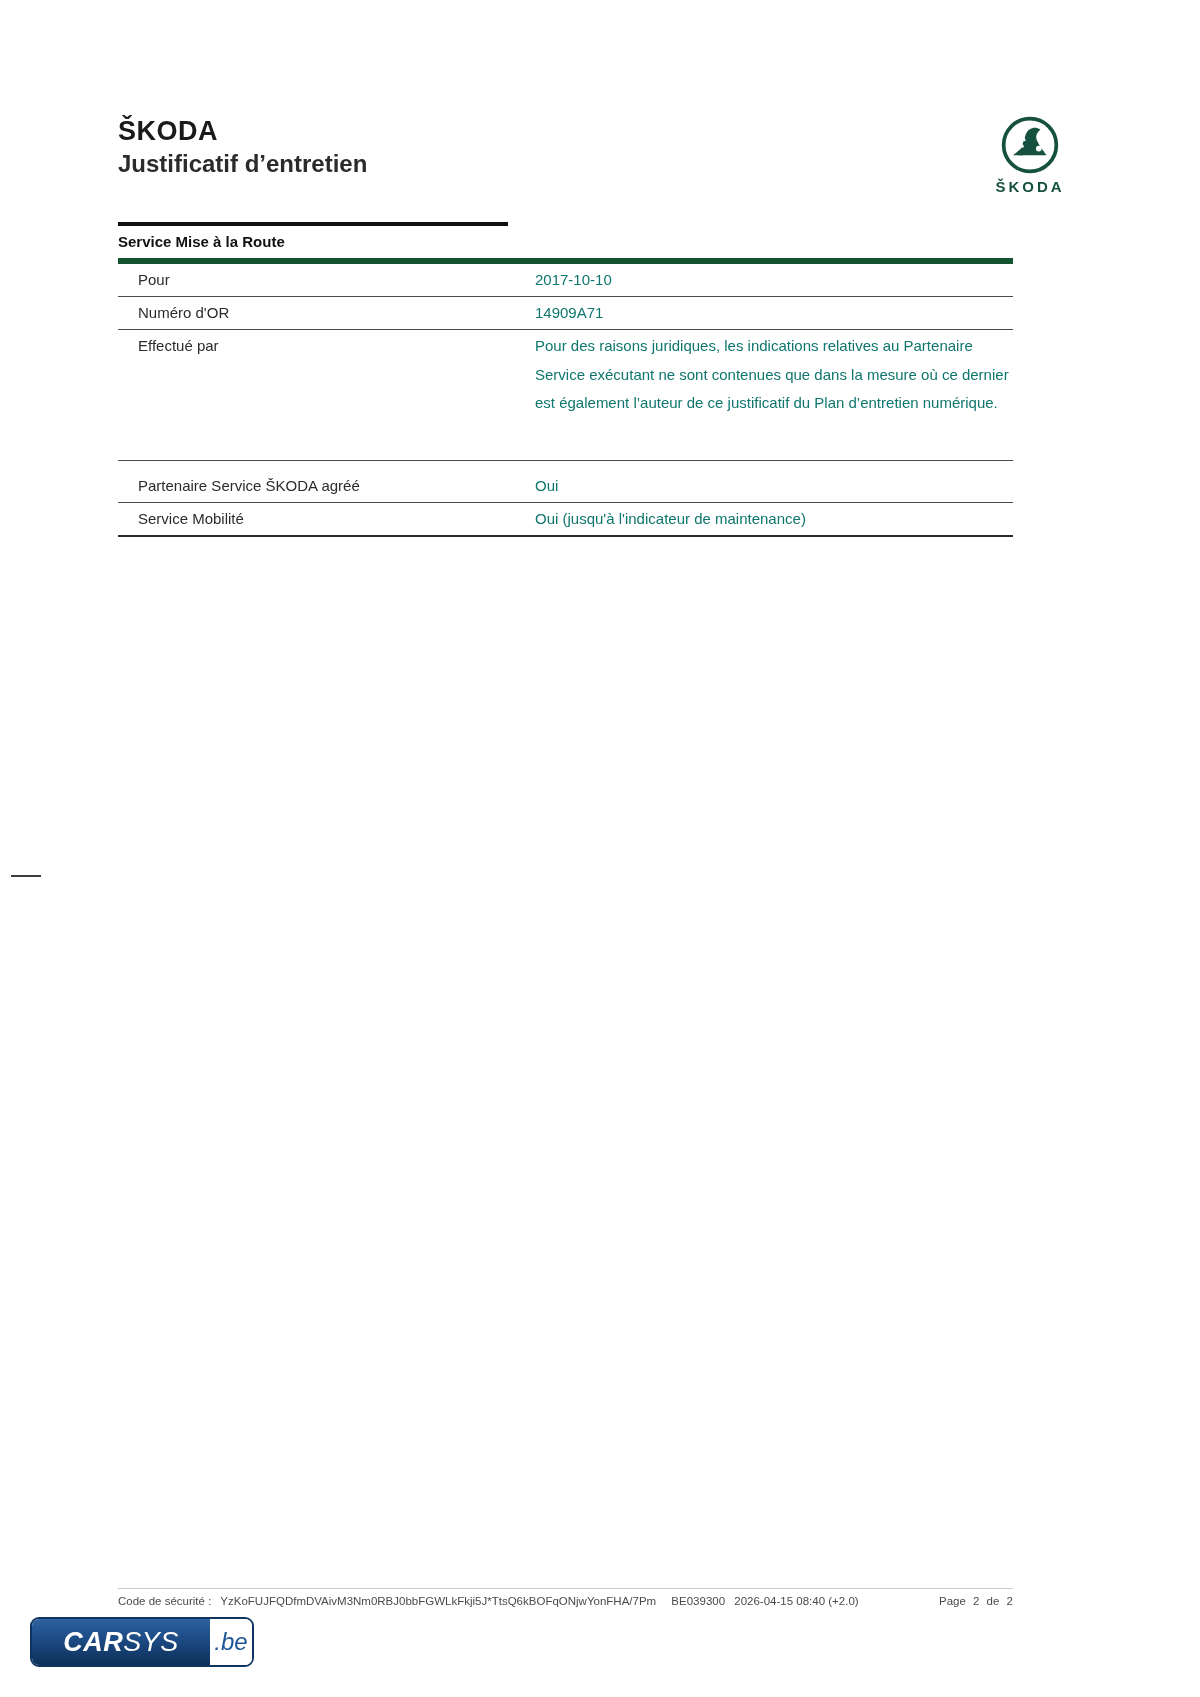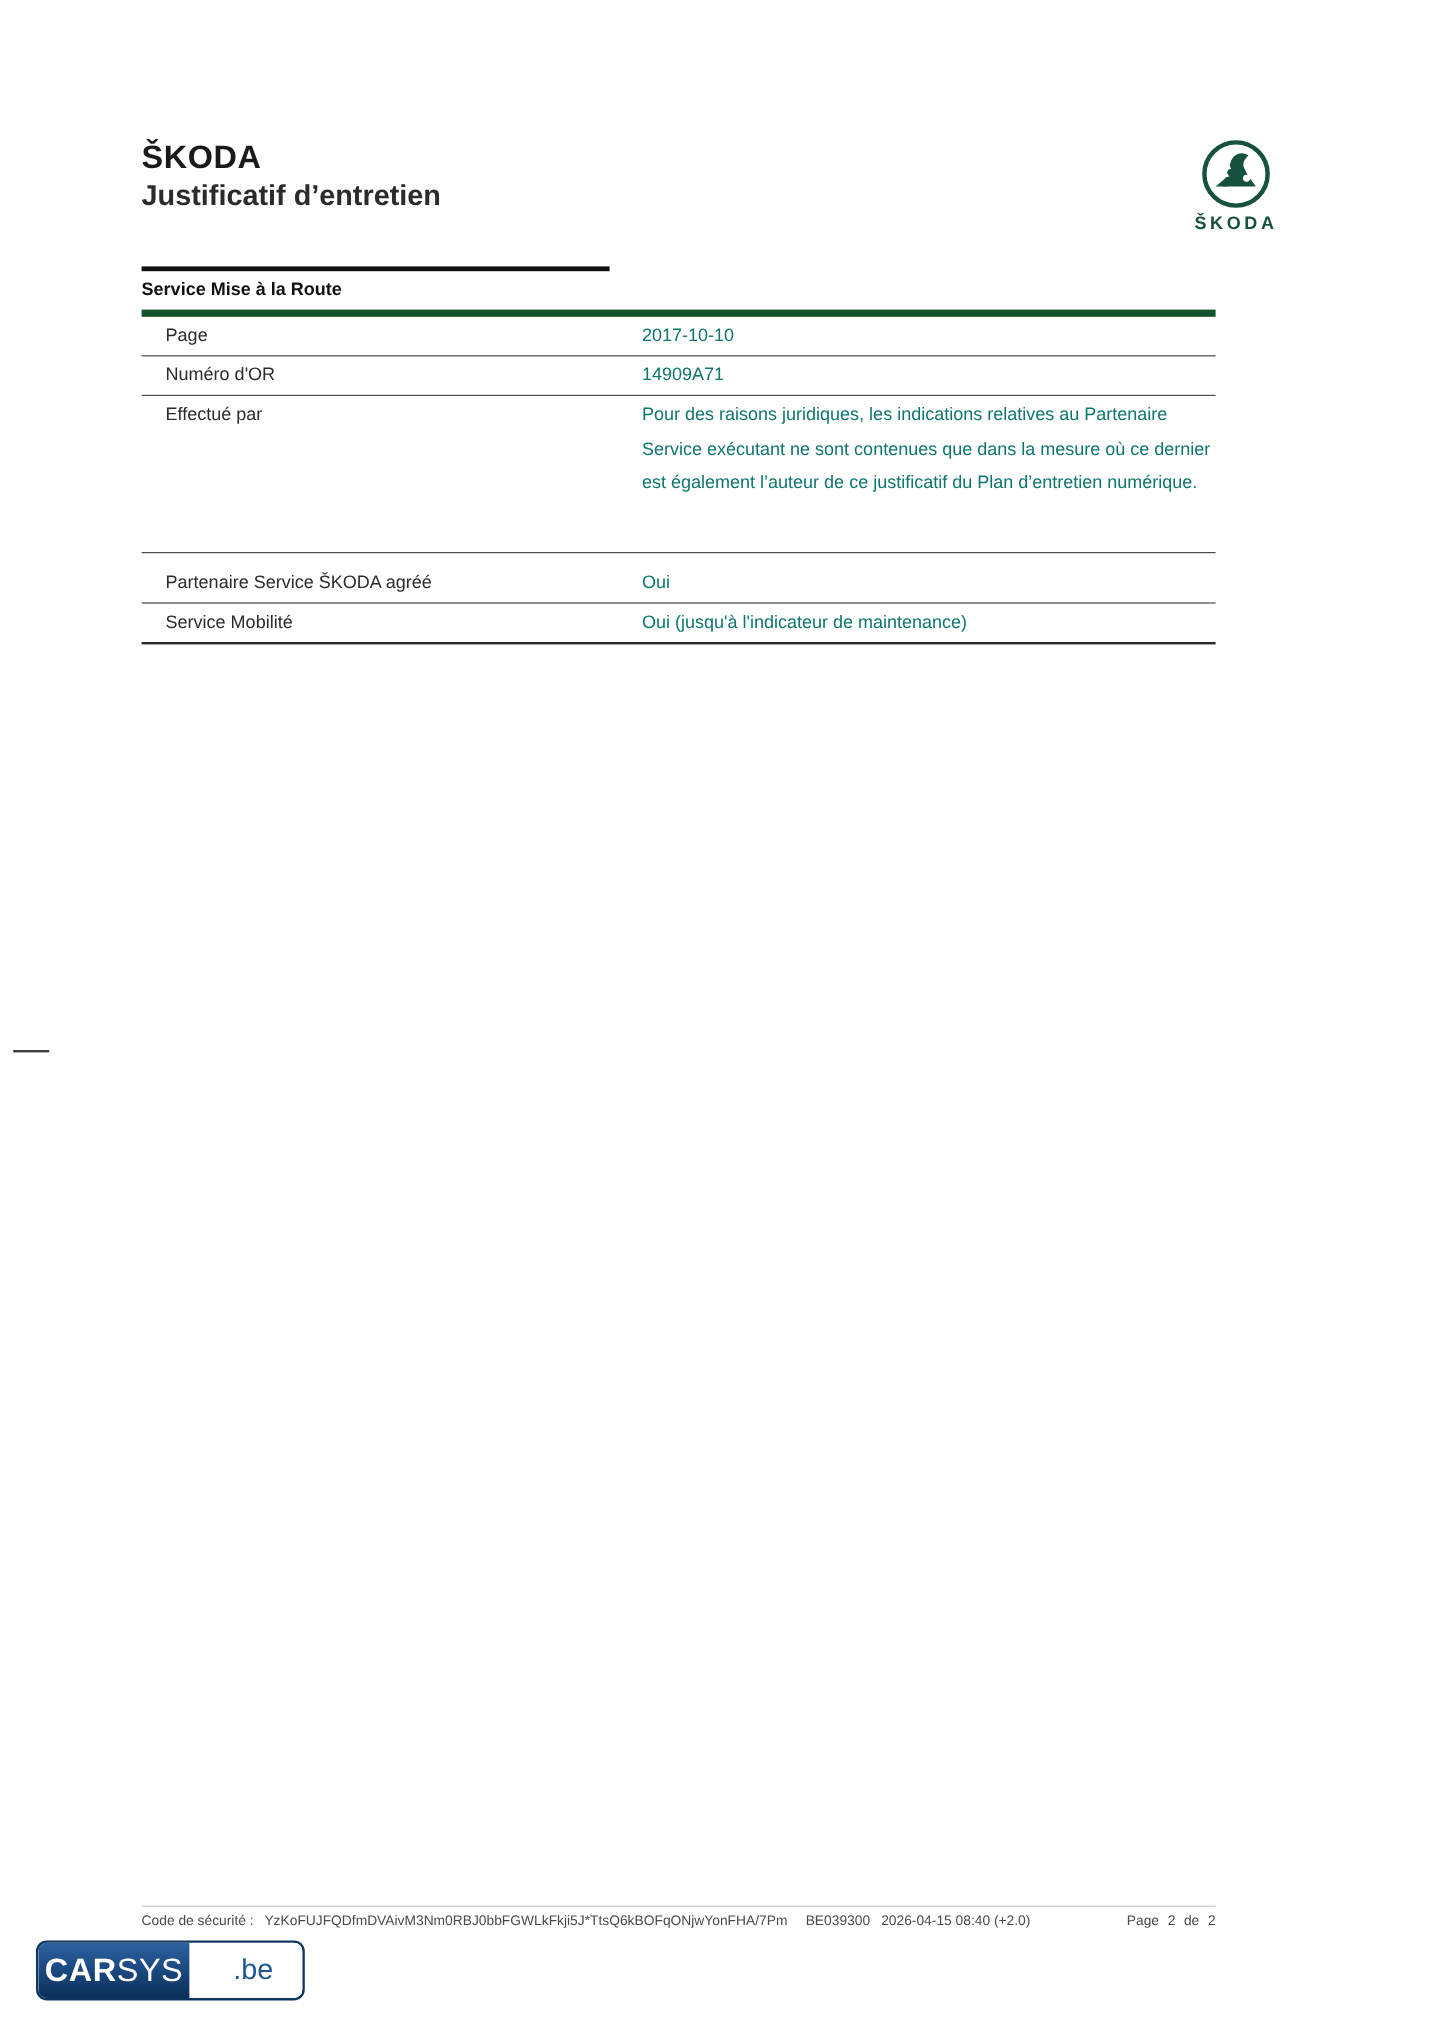--- a/index.html
+++ b/index.html
@@ -73,32 +73,33 @@
   .footer .sec-code { margin-right: 12px !important; }
   .footer .page-indicator { word-spacing: 4px; color: #4a4a4a; }
 
   
   .carsys {
     position: absolute; left: 30px; top: 1617px;
     width: 224px; height: 50px;
     display: flex; border-radius: 9px; overflow: hidden;
     border: 2px solid #0D3560; background: #fff;
     box-sizing: border-box;
+    font-style: italic;
   }
   .carsys-main {
     flex: 1; display: flex; align-items: center; justify-content: center;
     background: linear-gradient(180deg, #2E629F 0%, #1C4A83 45%, #0C2F58 100%);
     color: #fff; font-size: 27px; letter-spacing: 0.5px;
   }
   .carsys-main .bold { font-weight: 800; }
   .carsys-main .reg { font-weight: 400; }
   .carsys-tld {
-    width: 82px; background: #ffffff;
+    width: 42px; background: #ffffff;
     display: flex; align-items: center; justify-content: center;
-    color: #1F5795; font-size: 24px; font-weight: 500; padding-left: 12px;
+    color: #1F5795; font-size: 24px; font-weight: 500;
   }
 </style>
 </head>
 <body>
 
 <div class="page">
 
   <div class="doc-brand">ŠKODA</div>
   <div class="doc-title">Justificatif d’entretien</div>
 
@@ -115,21 +116,21 @@
       </svg>
     </span>
     <div class="skoda-wordmark">ŠKODA</div>
   </div>
 
   <div class="service-table">
     <div class="table-topbar"></div>
     <div class="table-header">Service Mise à la Route</div>
 
     <div class="row">
-      <div class="label">Page</div>
+      <div class="label">Pour</div>
       <div class="value">2017-10-10</div>
     </div>
     <div class="row">
       <div class="label">Numéro d'OR</div>
       <div class="value">14909A71</div>
     </div>
     <div class="row row--multiline">
       <div class="label">Effectué par</div>
       <div class="value">Pour des raisons juridiques, les indications relatives au Partenaire Service exécutant ne sont contenues que dans la mesure où ce dernier est également l’auteur de ce justificatif du Plan d’entretien numérique.</div>
     </div>

